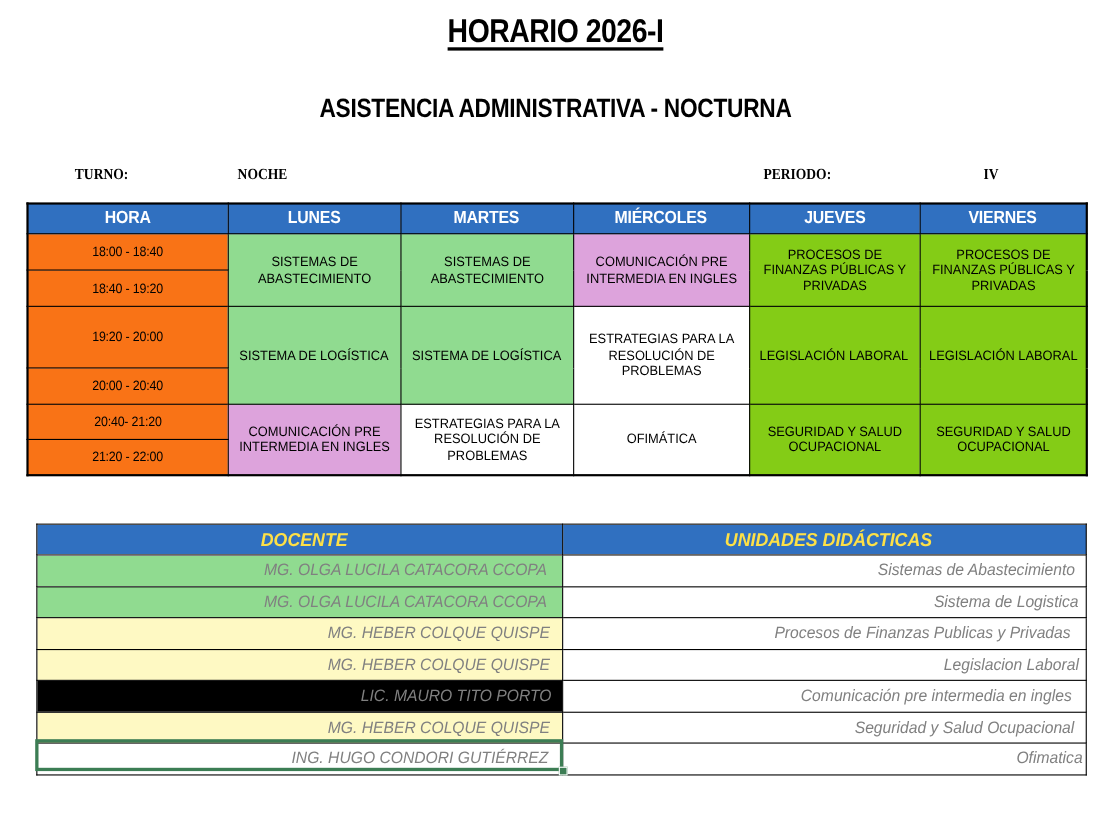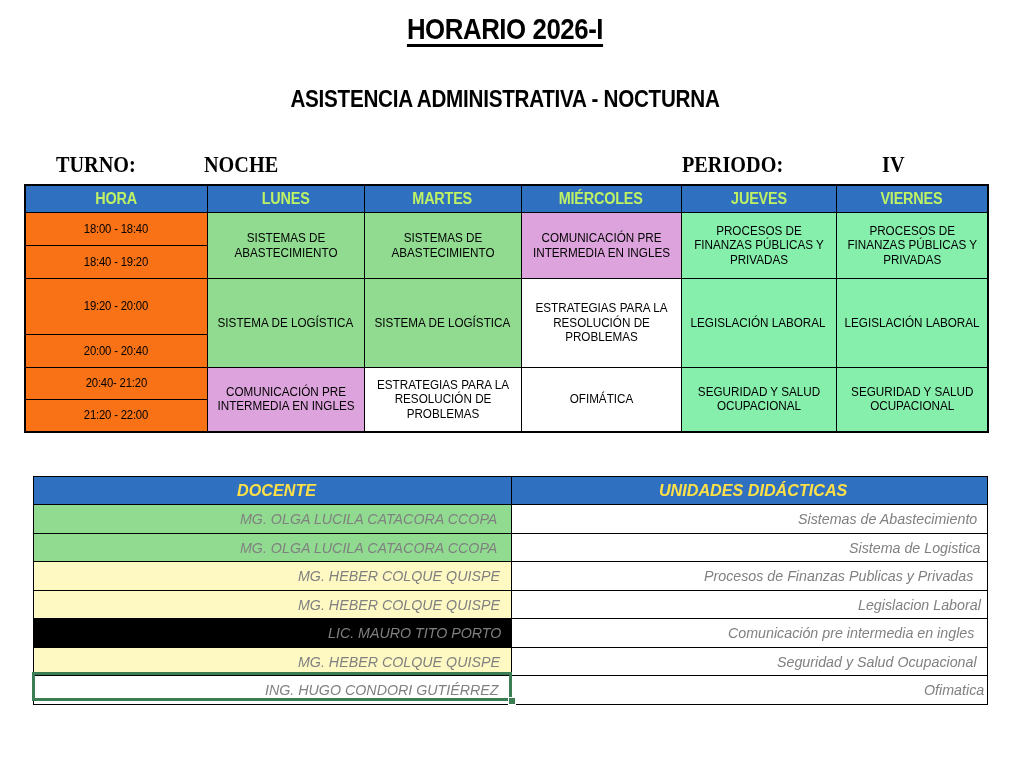--- a/index.html
+++ b/index.html
@@ -41,27 +41,27 @@
     font-family: "Liberation Sans", sans-serif;
     font-weight: bold;
     font-size: 24px;
     letter-spacing: -0.3px;
     transform: scaleX(0.86);
   }
 
   
   .meta-row {
     position: absolute;
-    left: 12px;
+    left: 24px;
     top: 152px;
     width: 962px;
     height: 26px;
     font-family: "Liberation Serif", serif;
     font-weight: bold;
-    font-size: 23px;
+    font-size: 14px;
   }
   .meta-row > span {
     position: absolute;
     white-space: nowrap;
     transform: scaleX(0.88);
     transform-origin: left center;
   }
   .meta-turno-label { left: 44px; top: 0; }
   .meta-turno-value { left: 192px; top: 0; }
   .meta-periodo-label { left: 670px; top: 0; }
@@ -84,38 +84,38 @@
     border: 1.5px solid #000;
     padding: 0;
     text-align: center;
     vertical-align: middle;
     font-size: 12.3px;
     line-height: 1.18;
     font-family: "Liberation Sans", sans-serif;
   }
   table.sched th {
     background: #3070C0;
-    color: #bef264;
+    color: #ffffff;
     font-weight: bold;
     font-size: 16px;
     height: 26px;
     letter-spacing: -0.2px;
     transform: none;
   }
   table.sched th span { display: inline-block; transform: scaleX(0.9); }
   td.hora {
     font-size: 15px;
     font-weight: normal;
     background: #f97316;
     letter-spacing: -0.2px;
   }
   td.hora span { display:inline-block; transform: scaleX(0.92); }
   td.cell span { display: inline-block; transform: scaleX(0.95); padding: 0 2px; }
   .c-green  { background: #90DB90; }
-  .c-orange { background: #86efac; }
+  .c-orange { background: #84cc16; }
   .c-purple { background: #DDA3DC; }
   .c-white  { background: #ffffff; }
 
   
   .teach-wrap {
     position: absolute;
     left: 33px;
     top: 476px;
     width: 954px;
   }

